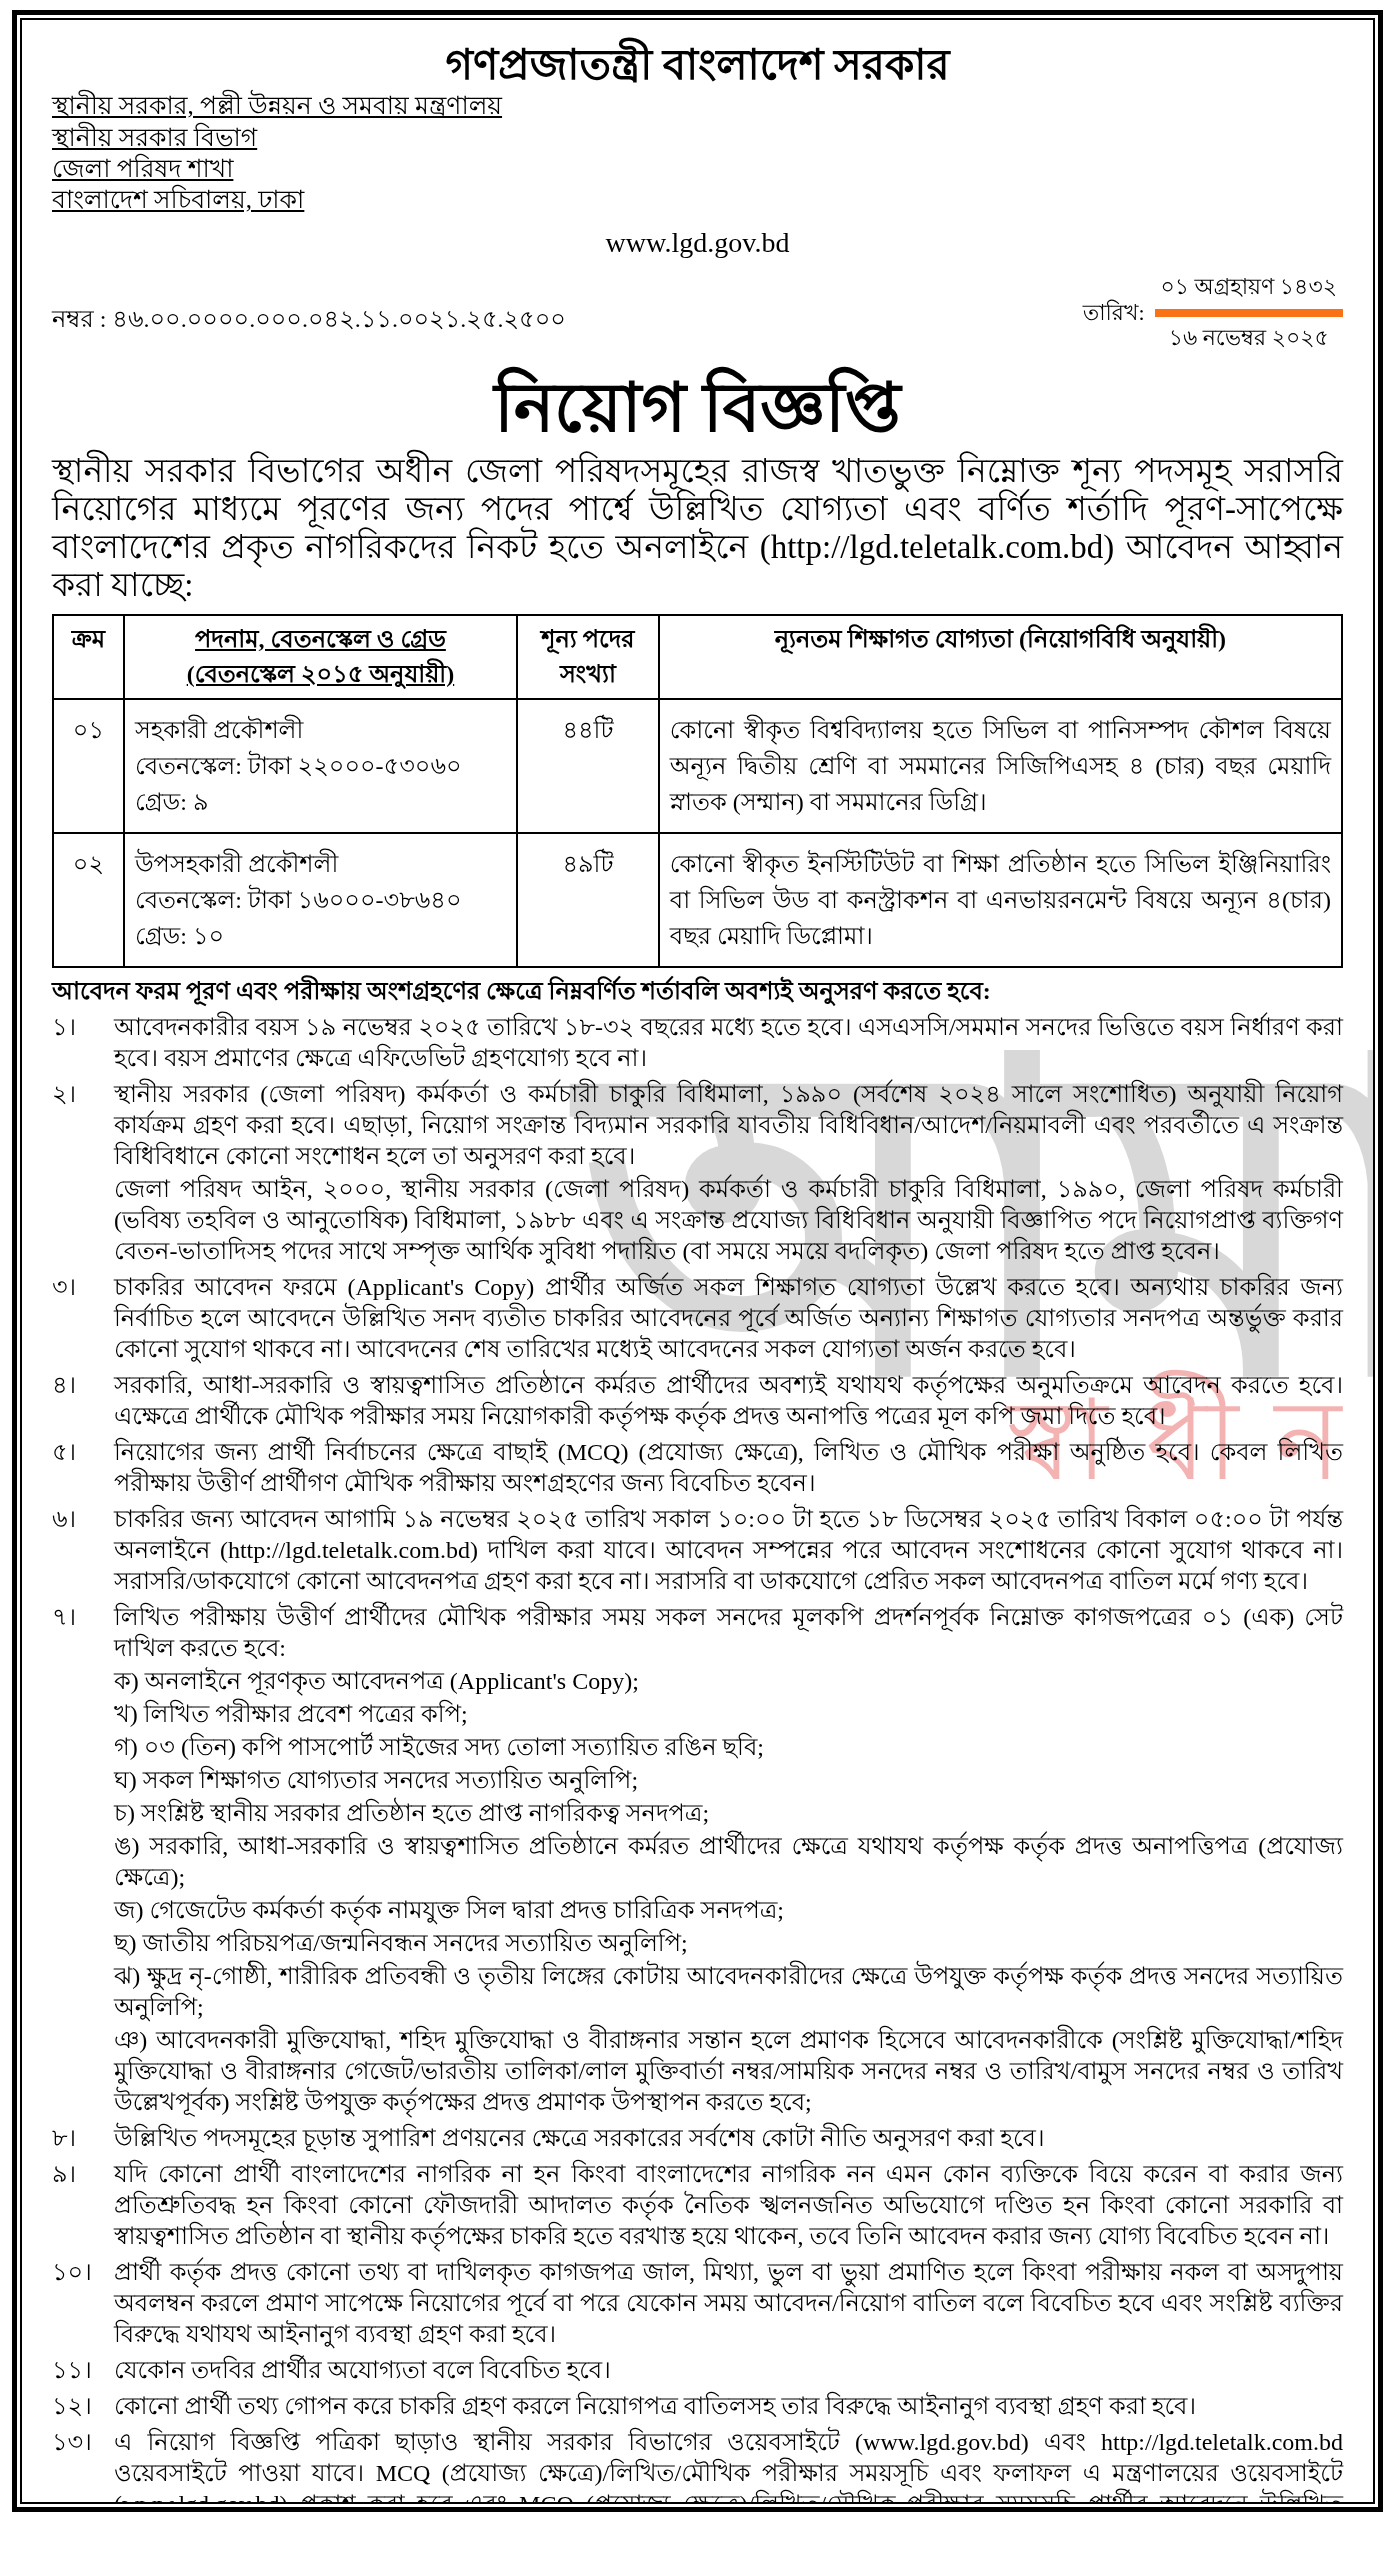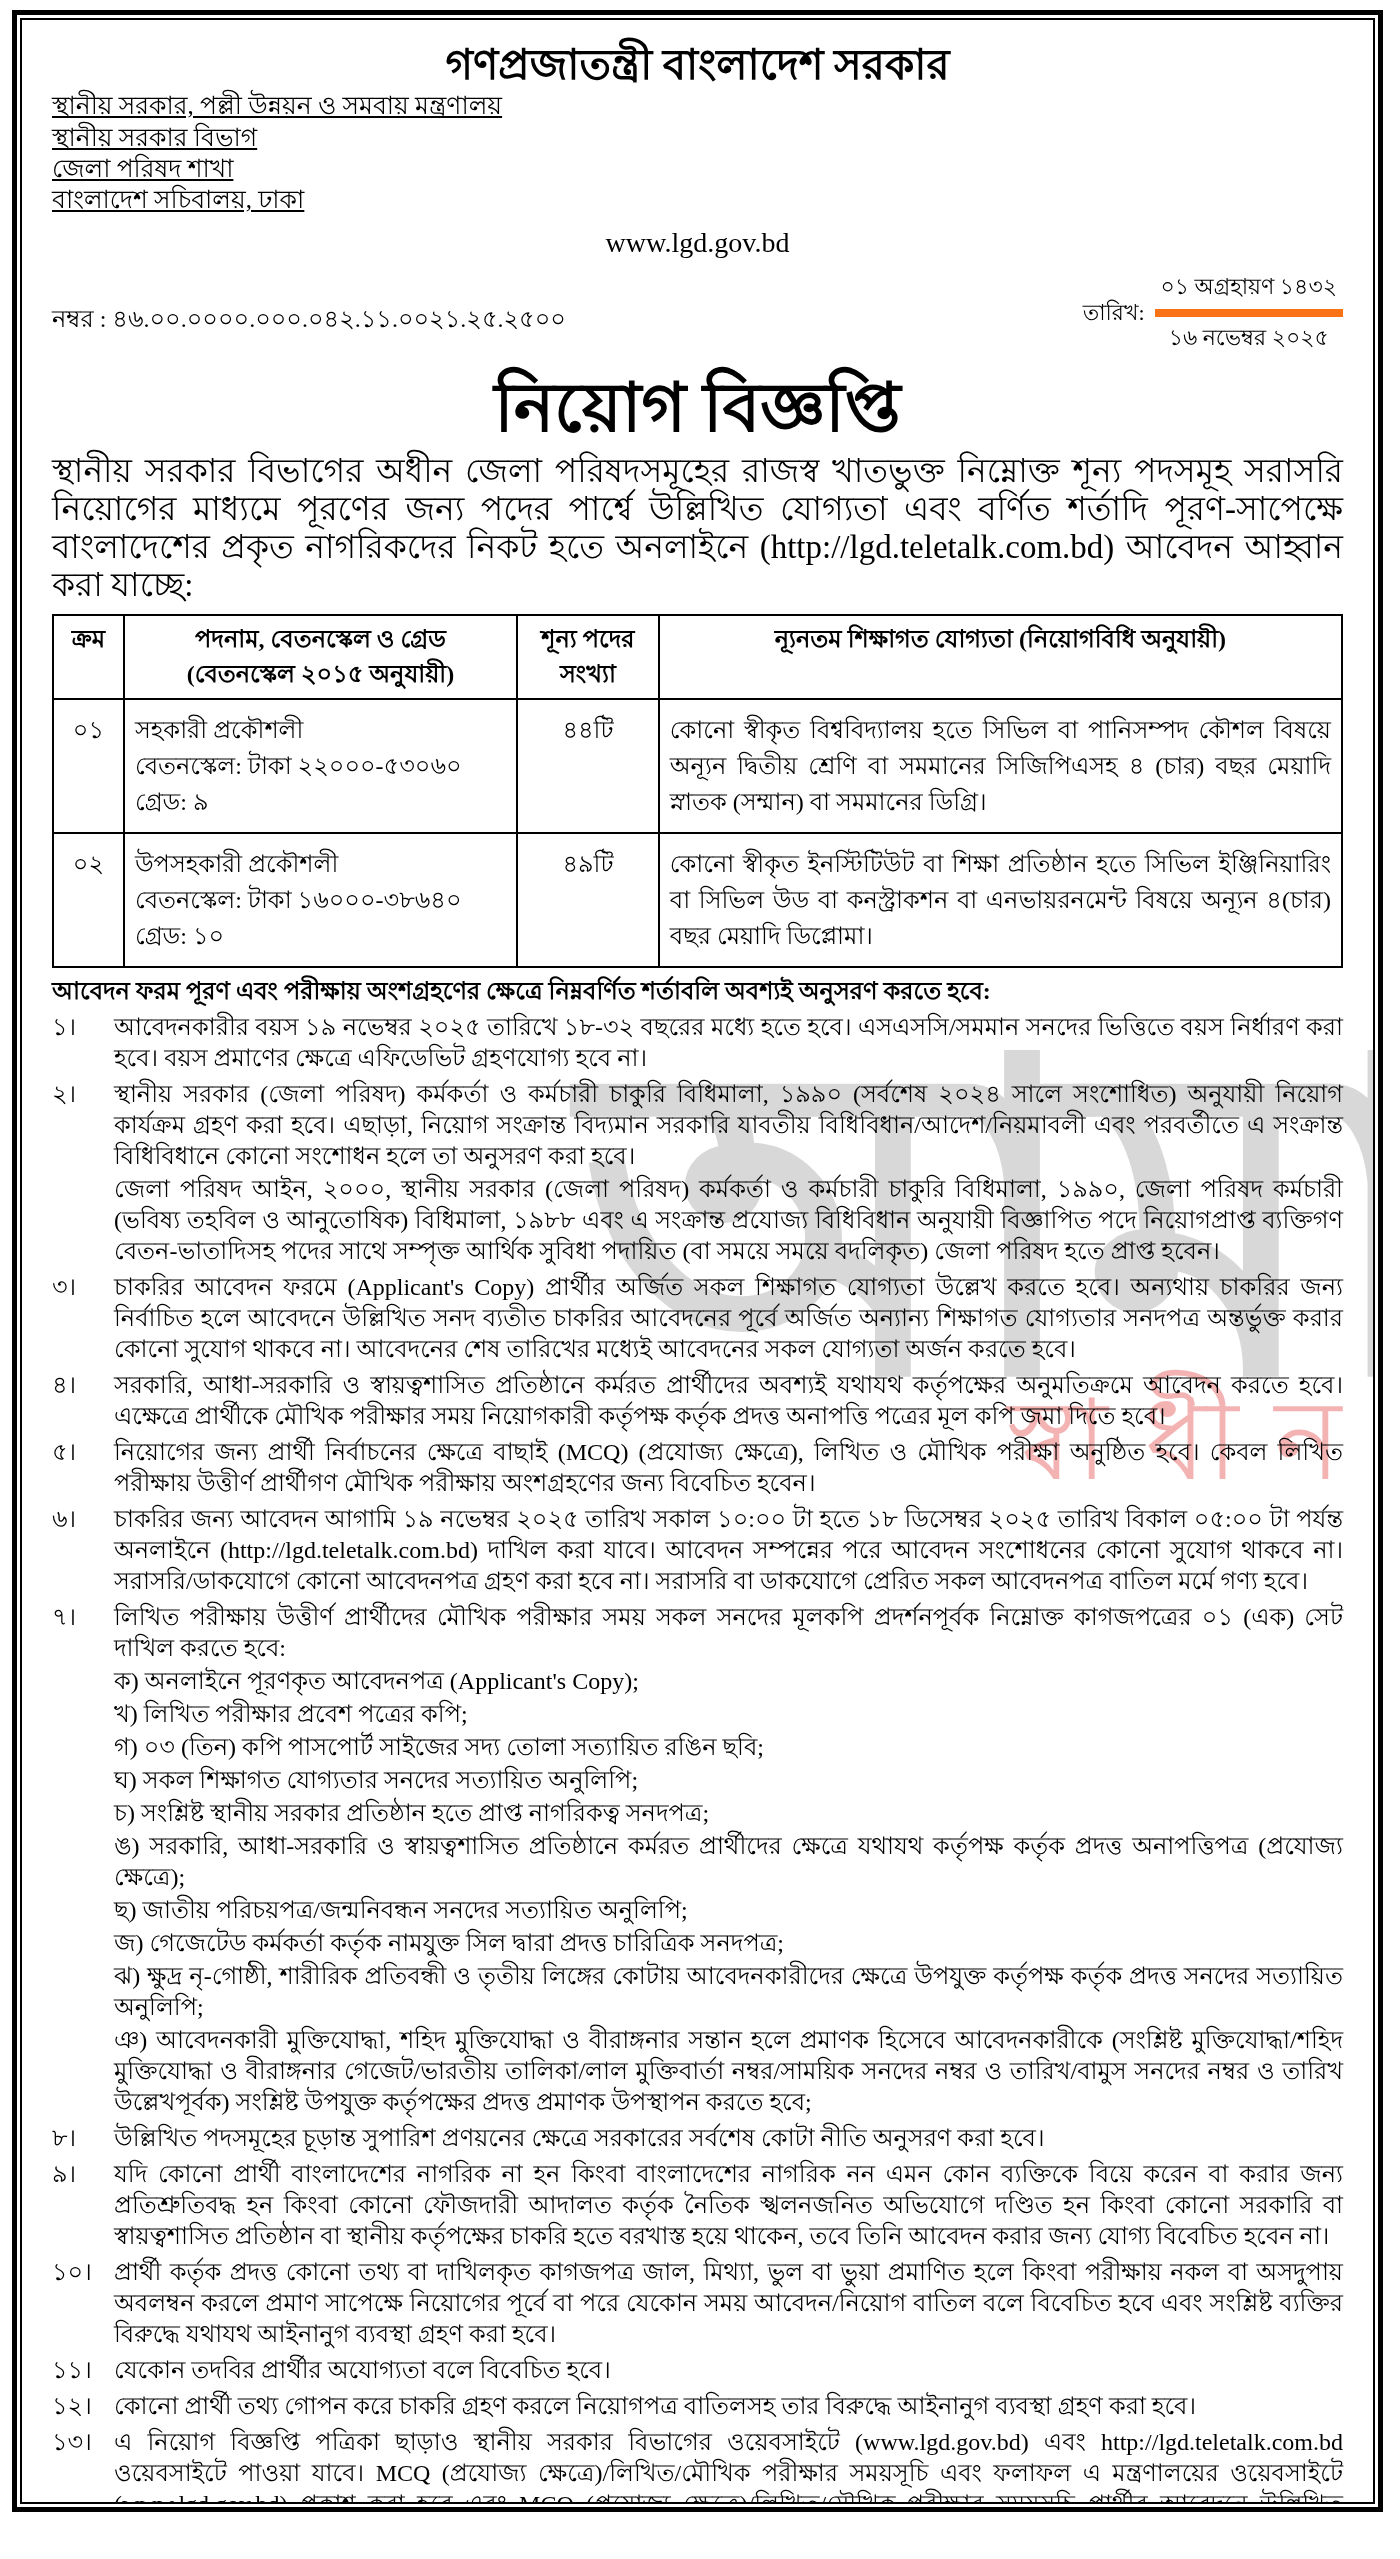--- a/index.html
+++ b/index.html
@@ -34,21 +34,21 @@
 
   .doc-title { font-size:68px; font-weight:bold; text-align:center; margin:12px 0 4px 0; line-height:1.15; }
 
   .intro { font-size:33px; line-height:38px; text-align:justify; margin-top:4px; }
 
   table.posts { width:100%; border-collapse:collapse; margin-top:10px; font-size:24px; }
   table.posts th, table.posts td { border:2px solid #000; box-sizing:border-box; }
   table.posts th { font-weight:bold; text-align:center; vertical-align:top; padding:6px 8px; line-height:35px; }
   table.posts td { vertical-align:top; padding:12px 10px; line-height:36px; }
   .th-serial { width:5.5%; }
-  .th-post   { width:30.5%; }
+  .th-post   { width:30.5%;text-decoration:underline; }
   .th-vac    { width:11%; }
   .td-serial { text-align:center; }
   .td-vac    { text-align:center; }
   .td-qual   { text-align:justify; }
   .pre { white-space:pre-line; }
 
   .cond-heading { font-size:24px; font-weight:bold; margin-top:7px; line-height:32px; }
   .cond-item { display:flex; margin-top:5px; font-size:24px; line-height:31px; }
   .cond-num  { flex:0 0 62px; }
   .cond-body { flex:1; min-width:0; }
@@ -163,22 +163,22 @@
             <div class="cond-item">
               <div class="cond-num">৭।</div>
               <div class="cond-body">
                 <div class="cond-text">লিখিত পরীক্ষায় উত্তীর্ণ প্রার্থীদের মৌখিক পরীক্ষার সময় সকল সনদের মূলকপি প্রদর্শনপূর্বক নিম্নোক্ত কাগজপত্রের ০১ (এক) সেট দাখিল করতে হবে:</div>
                 <div class="sub-item">ক) অনলাইনে পূরণকৃত আবেদনপত্র (Applicant's Copy);</div>
                 <div class="sub-item">খ) লিখিত পরীক্ষার প্রবেশ পত্রের কপি;</div>
                 <div class="sub-item">গ) ০৩ (তিন) কপি পাসপোর্ট সাইজের সদ্য তোলা সত্যায়িত রঙিন ছবি;</div>
                 <div class="sub-item">ঘ) সকল শিক্ষাগত যোগ্যতার সনদের সত্যায়িত অনুলিপি;</div>
                 <div class="sub-item">চ) সংশ্লিষ্ট স্থানীয় সরকার প্রতিষ্ঠান হতে প্রাপ্ত নাগরিকত্ব সনদপত্র;</div>
                 <div class="sub-item">ঙ) সরকারি, আধা-সরকারি ও স্বায়ত্বশাসিত প্রতিষ্ঠানে কর্মরত প্রার্থীদের ক্ষেত্রে যথাযথ কর্তৃপক্ষ কর্তৃক প্রদত্ত অনাপত্তিপত্র (প্রযোজ্য ক্ষেত্রে);</div>
+                <div class="sub-item">জ) গেজেটেড কর্মকর্তা কর্তৃক নামযুক্ত সিল দ্বারা প্রদত্ত চারিত্রিক সনদপত্র;</div>
                 <div class="sub-item">ছ) জাতীয় পরিচয়পত্র/জন্মনিবন্ধন সনদের সত্যায়িত অনুলিপি;</div>
-                <div class="sub-item">জ) গেজেটেড কর্মকর্তা কর্তৃক নামযুক্ত সিল দ্বারা প্রদত্ত চারিত্রিক সনদপত্র;</div>
                 <div class="sub-item">ঝ) ক্ষুদ্র নৃ-গোষ্ঠী, শারীরিক প্রতিবন্ধী ও তৃতীয় লিঙ্গের কোটায় আবেদনকারীদের ক্ষেত্রে উপযুক্ত কর্তৃপক্ষ কর্তৃক প্রদত্ত সনদের সত্যায়িত অনুলিপি;</div>
                 <div class="sub-item">ঞ) আবেদনকারী মুক্তিযোদ্ধা, শহিদ মুক্তিযোদ্ধা ও বীরাঙ্গনার সন্তান হলে প্রমাণক হিসেবে আবেদনকারীকে (সংশ্লিষ্ট মুক্তিযোদ্ধা/শহিদ মুক্তিযোদ্ধা ও বীরাঙ্গনার গেজেট/ভারতীয় তালিকা/লাল মুক্তিবার্তা নম্বর/সাময়িক সনদের নম্বর ও তারিখ/বামুস সনদের নম্বর ও তারিখ উল্লেখপূর্বক) সংশ্লিষ্ট উপযুক্ত কর্তৃপক্ষের প্রদত্ত প্রমাণক উপস্থাপন করতে হবে;</div>
               </div>
             </div>
             <div class="cond-item">
               <div class="cond-num">৮।</div>
               <div class="cond-body">
                 <div class="cond-text">উল্লিখিত পদসমূহের চূড়ান্ত সুপারিশ প্রণয়নের ক্ষেত্রে সরকারের সর্বশেষ কোটা নীতি অনুসরণ করা হবে।</div>
               </div>
             </div>

